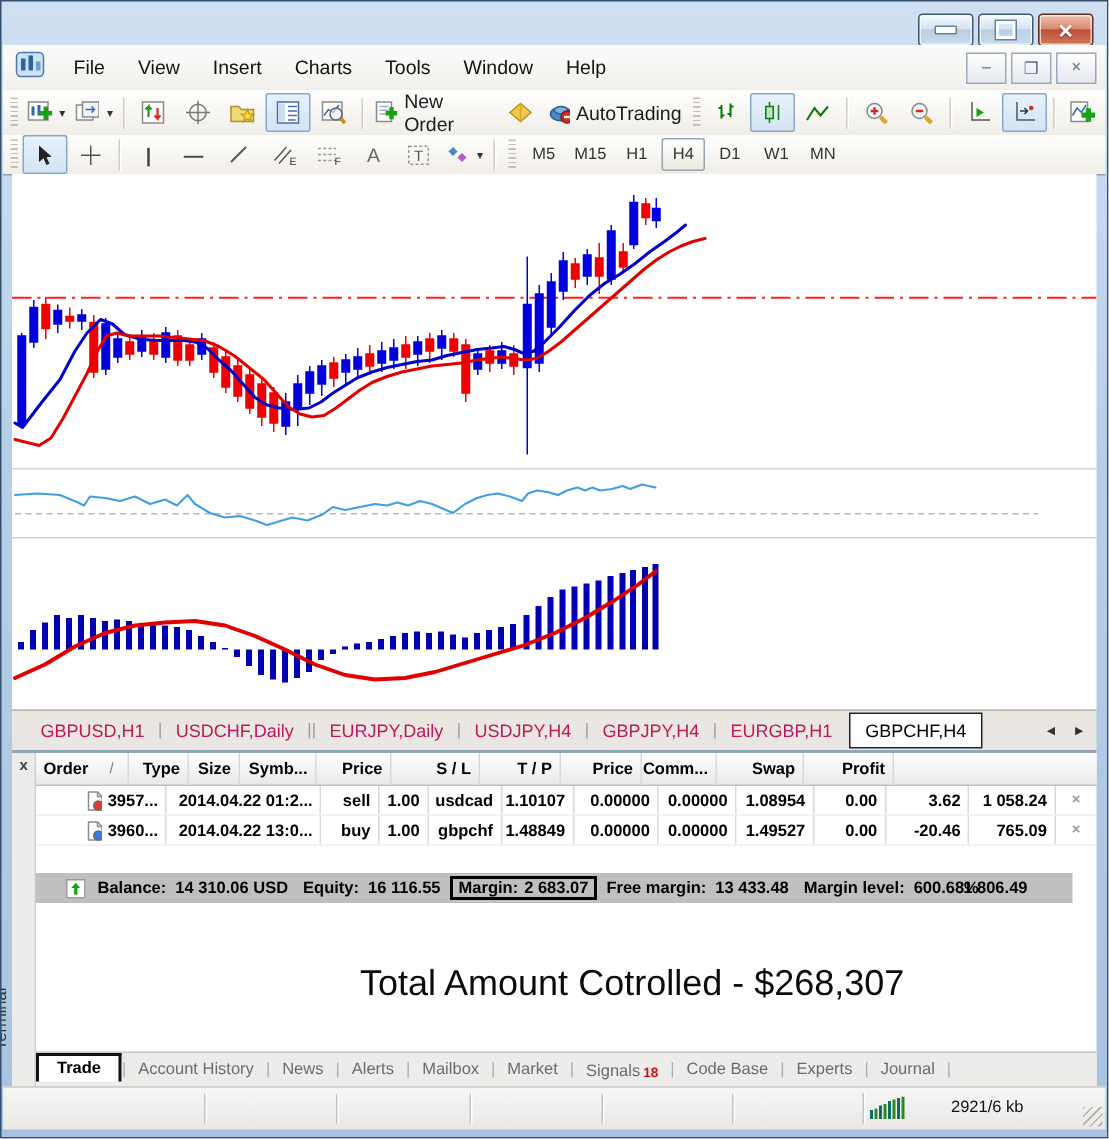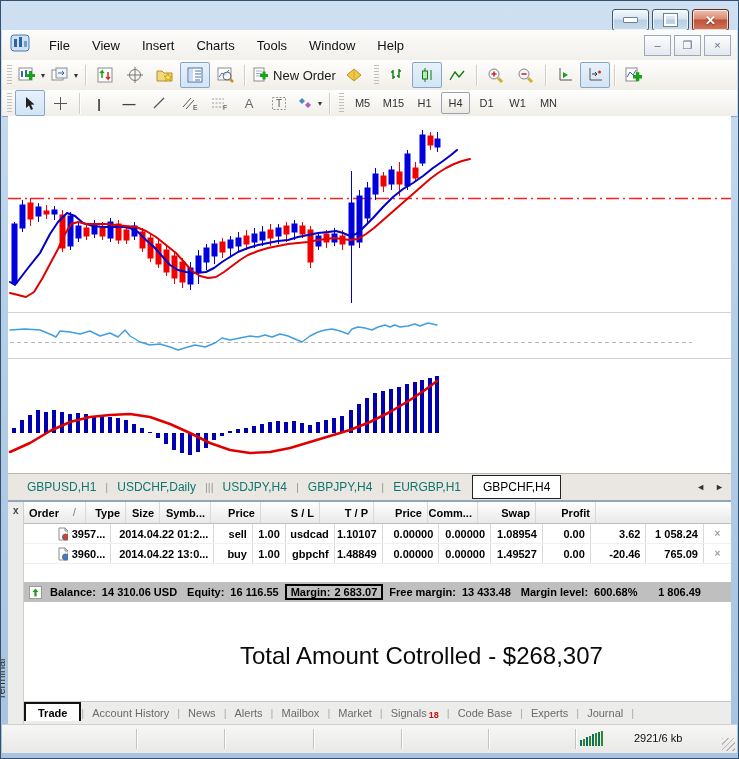--- a/index.html
+++ b/index.html
@@ -42,52 +42,52 @@
   .tb2glyph{font-size:13px;color:#444;font-weight:bold;}
   .tf{height:20px;min-width:27px;display:flex;align-items:center;justify-content:center;
     font-size:11px;color:#333;border:1px solid transparent;border-radius:2px;margin:0 1px;}
   .tf.active{background:linear-gradient(#ffffff,#ece9e3);border-color:#9b9smoke;border:1px solid #9aa4ae;}
   
   #chart{position:absolute;top:116px;left:8px;width:723px;height:357px;background:#fff;}
   #chart svg{position:absolute;inset:0;}
   
   #charttabs{position:absolute;top:473px;left:8px;width:723px;height:27px;background:#eae7e2;
     border-top:1px solid #b9b5ad;display:flex;align-items:center;padding-left:10px;box-sizing:border-box;overflow:hidden;}
-  .ctab{font-size:12px;color:#0f766e;padding:5px 9px;white-space:nowrap;}
+  .ctab{font-size:12px;color:#be185d;padding:5px 9px;white-space:nowrap;}
   .ctab.active{background:#fff;border:1px solid #222;color:#000;padding:4px 10px;margin:0 2px;}
   .ctabsep{color:#9a9a9a;font-size:11px;}
   #tabscroll{position:absolute;right:3px;top:6px;display:flex;gap:2px;background:#eae7e2;padding-left:4px;}
   .scrollarrow{font-size:9px;color:#333;padding:2px 4px;}
   
   #terminal{position:absolute;top:500px;left:8px;width:723px;height:224px;background:#fff;border-top:2px solid #93a5b9;box-sizing:border-box;}
   #tgutter{position:absolute;left:0;top:0;bottom:0;width:15px;background:#ececeb;border-right:1px solid #cfcfcd;}
   #tclose{position:absolute;top:3px;left:2px;font-size:10px;font-weight:bold;color:#444;line-height:1;padding:1px 3px;}
   #tsidelabel{position:absolute;bottom:24px;left:-1px;transform:rotate(-90deg);transform-origin:left bottom;
     font-size:11px;color:#333;white-space:nowrap;}
   #ttable{position:absolute;left:16px;right:0;top:0;}
   .trow{display:flex;height:19px;align-items:center;font-size:11px;font-weight:bold;color:#000;}
   #thead{height:21px;background:linear-gradient(#ffffff,#e9e9e9);border-bottom:1px solid #bcbcbc;}
   #thead .cell{color:#000;}
   .cell{box-sizing:border-box;padding:0 5px;text-align:right;border-right:1px solid #d9d9d9;white-space:nowrap;overflow:hidden;
     height:100%;display:flex;align-items:center;justify-content:flex-end;}
   .cell.left{justify-content:flex-start;text-align:left;}
   .orderrow{border-bottom:1px solid #efefef;padding-left:28px;}
   .rowclose{color:#9aa0a8;font-weight:bold;font-size:10px;border-right:none;justify-content:center;}
   .sortmark{color:#777;font-weight:normal;margin-left:14px;font-size:10px;}
-  #tsummary{position:absolute;left:16px;right:0;top:80px;height:20px;background:#bfbfbf;display:flex;align-items:center;
-    font-size:11px;font-weight:bold;color:#000;gap:6px;padding-left:5px;}
+  #tsummary{position:absolute;left:16px;right:16px;top:80px;height:20px;background:#bfbfbf;display:flex;align-items:center;
+    font-size:11px;font-weight:bold;color:#000;gap:6px;padding-left:20px;}
   #marginbox{border:2px solid #000;padding:0 4px;display:flex;gap:4px;background:#bfbfbf;}
   #sumprofit{position:absolute;right:30px;}
   .annotation{position:absolute;color:#0b0b0b;white-space:nowrap;}
   #note1{top:90px;left:222px;font-size:22px;}
   #note2{top:140px;left:232px;font-size:24px;}
   
   #ttabs{position:absolute;left:16px;right:0;bottom:0;height:22px;background:#ececeb;border-top:1px solid #c9c9c7;
     display:flex;align-items:center;font-size:11px;color:#6b6b6b;}
-  .btab{padding:3px 8px;white-space:nowrap;display:flex;align-items:center;gap:2px;}
+  .btab{padding:3px 8px;white-space:nowrap;display:flex;align-items:flex-end;gap:2px;}
   .btab.active{background:#fff;border:2px solid #111;border-bottom:none;color:#000;font-weight:bold;
     padding:3px 12px;height:19px;box-sizing:border-box;margin-top:-3px;}
   .btabsep{color:#adadad;}
   .badge{color:#cc1111;font-size:9px;font-weight:bold;margin-top:3px;}
   
   #statusbar{position:absolute;top:724px;left:2px;right:2px;height:28px;background:linear-gradient(#f6f6f5,#e9e8e6);
     border-top:1px solid #d2d0cc;}
   .ssep{position:absolute;top:4px;bottom:4px;width:1px;background:#c6c4c0;box-shadow:1px 0 0 #fff;}
   #conn{position:absolute;left:578px;top:6px;}
   #traffic{position:absolute;left:632px;top:7px;font-size:11px;color:#111;}
@@ -191,20 +191,29 @@
         <rect x="8" y="7" width="8" height="3" fill="#19a119"></rect>
         <rect x="10.5" y="4.5" width="3" height="8" fill="#19a119"></rect>
       </svg>
     <span>New Order</span>
   </div>
   <div class="tbtn">
     <svg width="18" height="16">
         <path d="M2 8 L9 2 L16 8 L9 14 Z" fill="#f0c84a" stroke="#b89020"></path>
         <path d="M9 2 L9 14" stroke="#d8a830"></path>
       </svg>
+  </div>
+  <div class="tbtn">
+    <svg width="19" height="16">
+        <ellipse cx="9" cy="9" rx="7" ry="4.5" fill="#4a88c8" stroke="#2c5c90"></ellipse>
+        <ellipse cx="9" cy="6.5" rx="4.5" ry="2.5" fill="#7fb0dd" stroke="#2c5c90"></ellipse>
+        <circle cx="13" cy="11" r="4" fill="#d42a1e" stroke="#8e1610"></circle>
+        <rect x="11" y="10.2" width="4" height="1.6" fill="#fff"></rect>
+      </svg>
+    <span>AutoTrading</span>
   </div>
   <div class="thandle"></div>
   <div class="tbtn">
     <svg width="16" height="16">
         <path d="M4 3 L4 12 M2 5 L4 5 M4 10 L6 10 M10 2 L10 11 M8 9 L10 9 M10 4 L12 4" stroke="#0c7a0c" fill="none" stroke-width="1.4"></path>
       </svg>
   </div>
   <div class="tbtn pressed">
     <svg width="16" height="16">
         <path d="M6 1 L6 15" stroke="#0c7a0c"></path>
@@ -497,20 +506,21 @@
     </svg>
 </div>
 
 <div id="charttabs">
   <span id="ctablist" style="display:flex;align-items:center;">
       <span class="ctab">GBPUSD,H1</span>
       <span class="ctabsep">|</span>
       <span class="ctab">USDCHF,Daily</span>
       <span class="ctabsep">|</span>
       <span class="ctabsep">|</span>
+      <span class="ctab">EURJPY,Daily</span>
       <span class="ctabsep">|</span>
       <span class="ctab">USDJPY,H4</span>
       <span class="ctabsep">|</span>
       <span class="ctab">GBPJPY,H4</span>
       <span class="ctabsep">|</span>
       <span class="ctab">EURGBP,H1</span>
       <span class="ctab active">GBPCHF,H4</span>
     </span>
   <span id="tabscroll">
     <span class="scrollarrow">◄</span>

